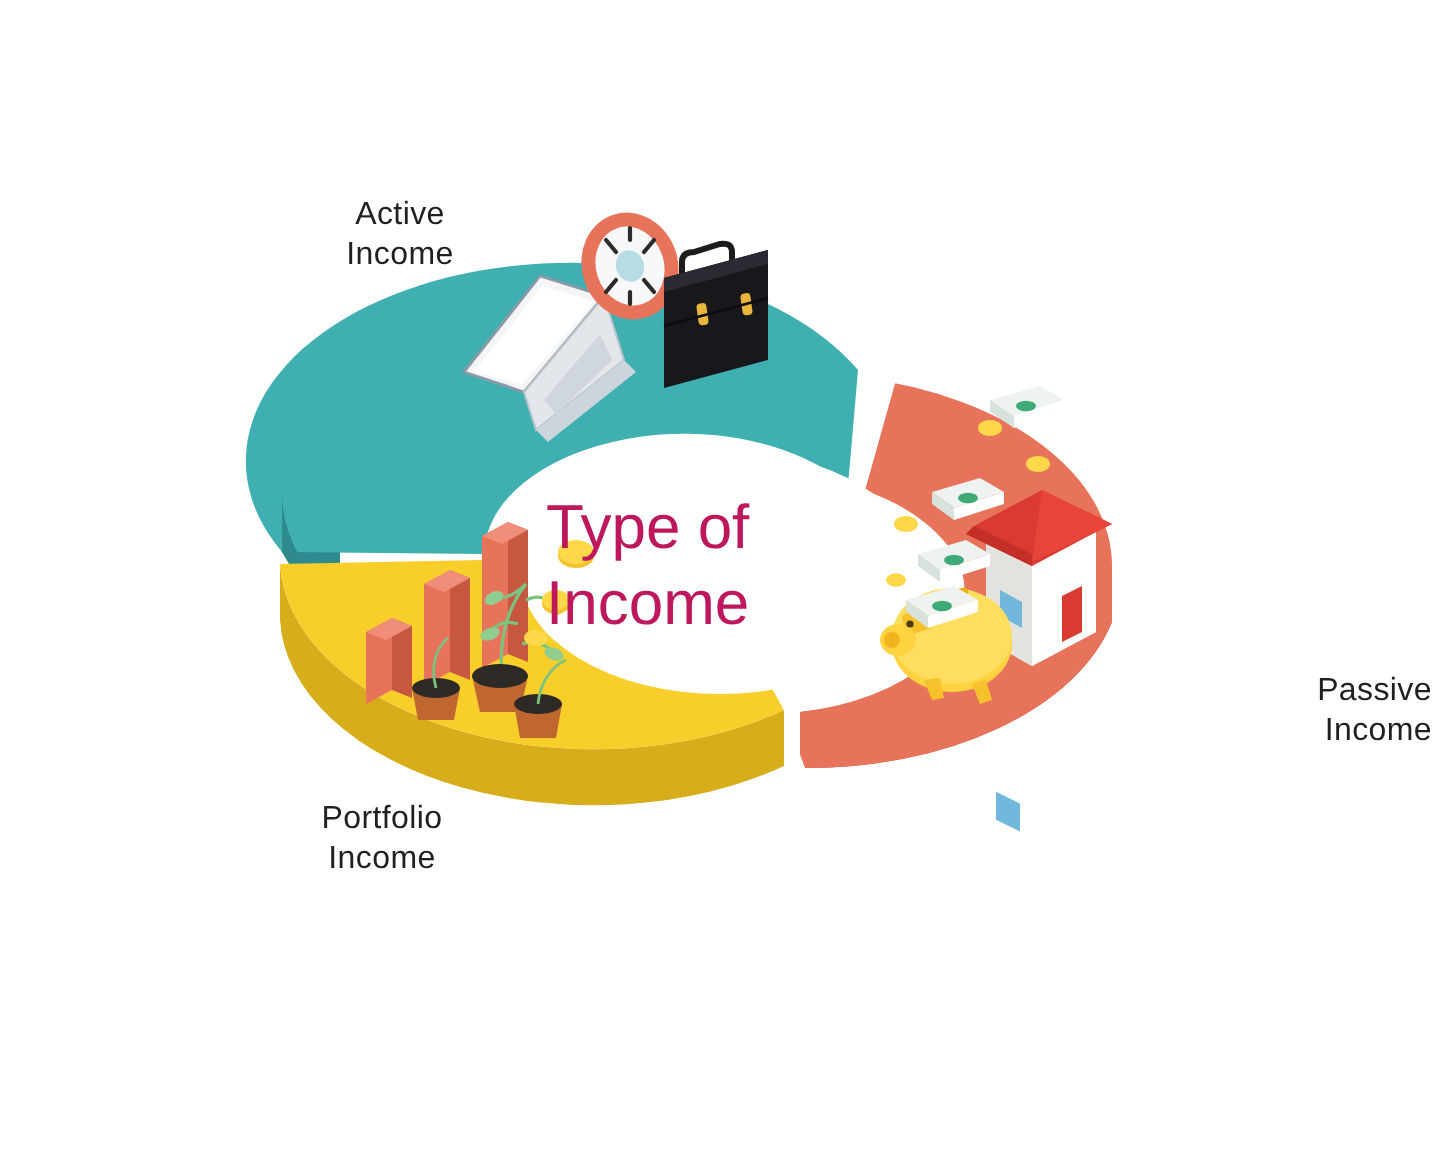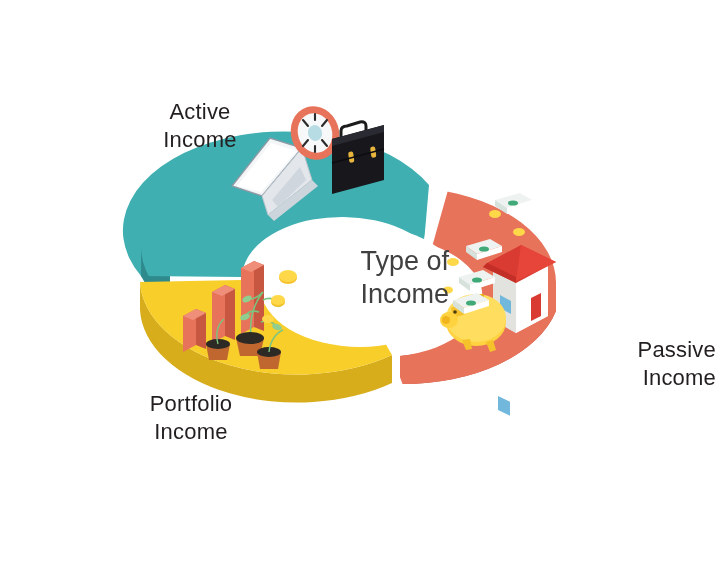--- a/index.html
+++ b/index.html
@@ -10,39 +10,39 @@
     font-family:"Liberation Sans","DejaVu Sans",sans-serif;
     overflow:hidden;
     position:relative;
   }
   #stage{position:absolute;inset:0;}
   svg#chart{position:absolute;left:0;top:0;width:720px;height:576px;display:block;}
 
   .lbl{
     position:absolute;
     font-family:"Liberation Sans","DejaVu Sans",sans-serif;
-    font-size:22px;
+    font-size:16px;
     line-height:1.25;
     color:#231f20;
     text-align:center;
     white-space:pre-line;
     font-weight:400;
     letter-spacing:0.2px;
   }
   #label-active{left:120px;top:98px;width:160px;}
-  #label-portfolio{left:96px;top:390px;width:190px;}
+  #label-portfolio{left:96px;top:400px;width:190px;}
   #label-passive{left:566px;top:336px;width:150px;text-align:right;}
 
   #center-title{
     position:absolute;
     left:273px;top:245px;width:176px;
-    text-align:right;
-    font-size:27px;
+    text-align:left;
+    font-size:31px;
     line-height:1.22;
-    color:#404040;
+    color:#be185d;
     white-space:pre-line;
     font-family:"Liberation Sans","DejaVu Sans",sans-serif;
   }
 </style>
 </head>
 <body>
 
 <div id="stage">
 
   <svg id="chart" viewBox="0 0 720 576">

